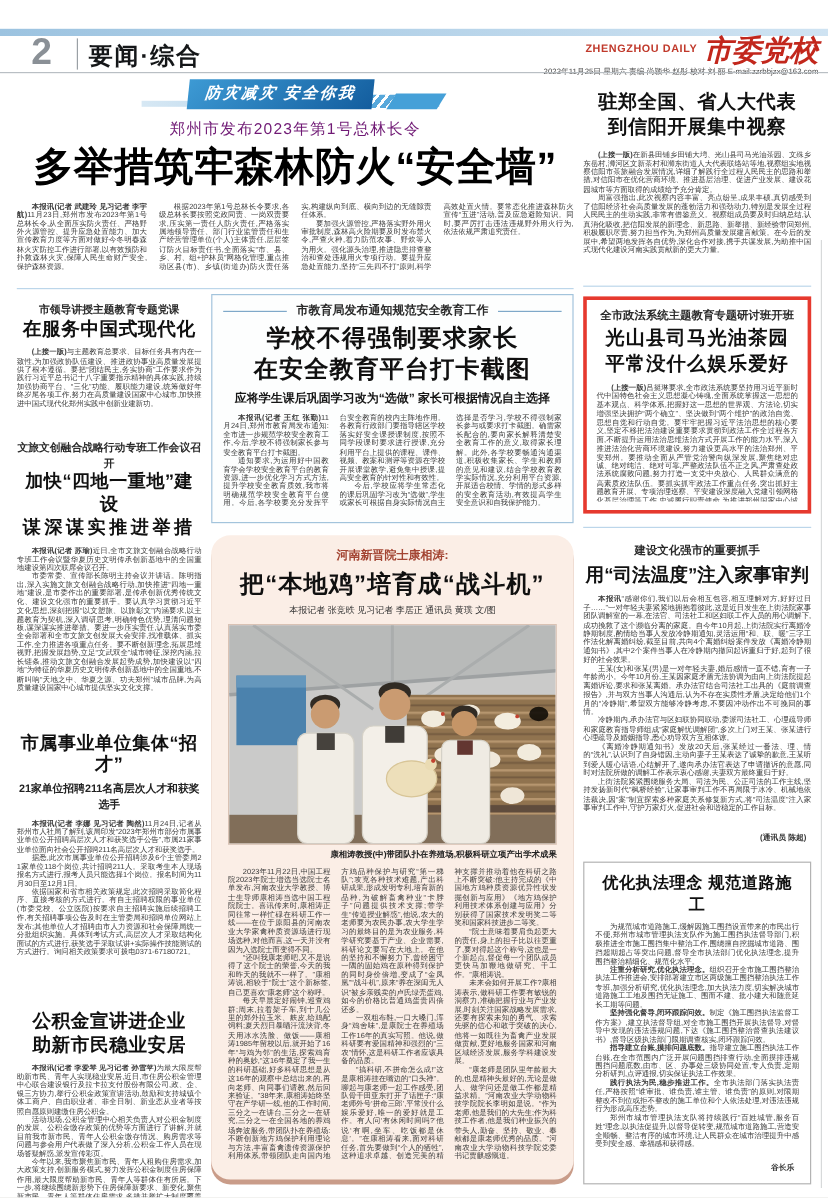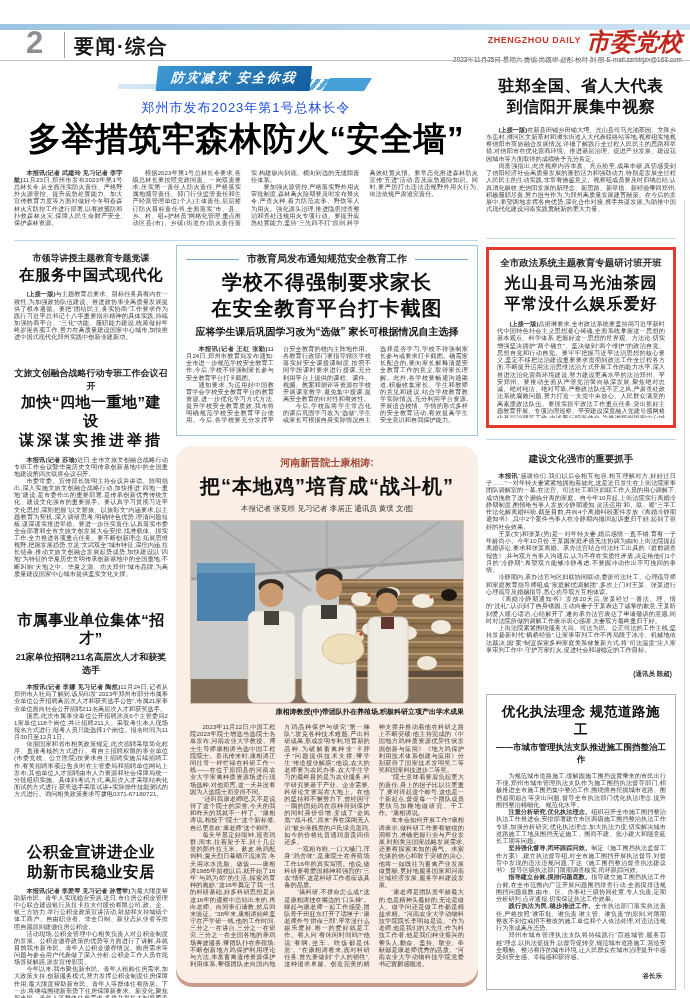--- a/index.html
+++ b/index.html
@@ -29,21 +29,21 @@
   .banner{position:relative;height:24px;}
   .banner-strip{position:absolute;left:104px;right:112px;bottom:1px;height:5px;
         background:linear-gradient(to right,#d7e8f4,#8fc0e2);}
   .banner-badge{position:absolute;left:50%;top:0;transform:translateX(-58%) skewX(-6deg);
         background:linear-gradient(135deg,#3d9ad4,#135d9e);color:#fff;font-weight:bold;font-style:italic;
         font-size:13px;padding:3px 14px 4px;letter-spacing:2px;}
   .banner-slash{position:absolute;right:150px;bottom:0;width:26px;height:11px;transform:skewX(-32deg);
         background:repeating-linear-gradient(100deg,#ffffff 0 3px,#57a8db 3px 8px);}
   .banner-tail{position:absolute;right:110px;bottom:-1px;width:42px;height:13px;transform:skewX(-32deg);
         background:#45a0d8;}
-  .top-kicker{text-align:center;font-size:13px;color:#1d4ed8;margin-top:9px;letter-spacing:1px;}
+  .top-kicker{text-align:center;font-size:13px;color:#701a75;margin-top:9px;letter-spacing:1px;}
   .top-hl{text-align:center;font-size:33px;font-weight:900;color:#000;margin:3px 0 0;letter-spacing:.5px;line-height:1.15;}
   .top-body{margin-top:11px;height:62px;overflow:hidden;column-count:4;column-gap:10px;
         font-size:6.2px;line-height:1.15;}
   .top-sep{margin-top:9px;}
   
   .left-col{position:absolute;left:14px;top:246px;width:154px;}
   .lc-kick{font-size:9px;margin-top:6px;}
   .lc-hl{font-size:15.5px;line-height:1.25;letter-spacing:.5px;}
   .lc-body{margin-top:6px;font-size:6.2px;line-height:1.15;overflow:hidden;}
   .lc-sub{text-align:center;font-size:9px;font-weight:bold;color:#222;margin-top:3px;}
@@ -275,33 +275,33 @@
         <div>平常没什么娱乐爱好</div>
       </div>
       <div class="rc-body red-body body">
           <p><b>(上接一版)</b>吕挺琳要求,全市政法系统要坚持用习近平新时代中国特色社会主义思想凝心铸魂,全面系统掌握这一思想的基本观点、科学体系,把握好这一思想的世界观、方法论,切实增强坚决拥护“两个确立”、坚决做到“两个维护”的政治自觉、思想自觉和行动自觉。要牢牢把握习近平法治思想的核心要义,坚定不移把法治建设重要要求贯彻到政法工作全过程各方面,不断提升运用法治思维法治方式开展工作的能力水平,深入推进法治化营商环境建设,努力建设更高水平的法治郑州、平安郑州。要推动全面从严管党治警向纵深发展,聚焦绝对忠诚、绝对纯洁、绝对可靠,严整政法队伍不正之风,严肃查处政法系统腐败问题,努力打造一支党中央放心、人民群众满意的高素质政法队伍。要抓实抓牢政法工作重点任务,突出抓好主题教育开展、专项治理巡察、平安建设深度融入党建引领网格化基层治理等工作,忠诚履行职责使命,为推进郑州国家中心城市现代化建设贡献政法力量。</p>
         </div>
     </div>
     <div class="sep" style="margin-top:11px"></div>
 
     <div>
       <div class="kick court-kick">建设文化强市的重要抓手</div>
+      <div class="hl court-hl">用“司法温度”注入家事审判</div>
       <div class="rc-body court-body body">
           <p><b>本报讯</b>“感谢你们,我们以后会相互包容,相互理解对方,好好过日子……”一对年轻夫妻紧紧地拥抱着彼此,这是近日发生在上街法院家事团队调解室的一幕,在法官、司法社工和区妇联工作人员的用心调解下,成功挽救了这个濒临分离的家庭。自今年10月起,上街法院实行离婚冷静期制度,酌情给当事人发放冷静期通知,灵活运用“和、联、暖”三字工作法化解离婚纠纷,截至目前,共向4个离婚纠纷案件发放《离婚冷静期通知书》,其中2个案件当事人在冷静期内撤回起诉重归于好,起到了很好的社会效果。</p>
           <p>王某(女)和张某(男)是一对年轻夫妻,婚后感情一直不错,育有一子年龄尚小。今年10月份,王某因家庭矛盾无法协调为由向上街法院提起离婚诉讼,要求和张某离婚。承办法官结合司法社工出具的《庭前调查报告》,并与双方当事人沟通后,认为不存在实质性矛盾,决定给他们1个月的“冷静期”,希望双方能够冷静考虑,不要因冲动作出不可挽回的事情。</p>
           <p>冷静期内,承办法官与区妇联协同联动,委派司法社工、心理疏导师和家庭教育指导师组成“家庭解忧调解团”,多次上门对王某、张某进行心理疏导及婚姻指导,悉心劝导双方互相体谅。</p>
           <p>《离婚冷静期通知书》发放20天后,张某经过一番法、理、情的“洗礼”,认识到了自身错因,主动向妻子王某表达了诚挚的歉意,王某听到爱人暖心话语,心结解开了,遂向承办法官表达了申请撤诉的意愿,同时对法院所做的调解工作表示衷心感谢,夫妻双方最终重归于好。</p>
           <p>上街法院紧紧围绕服务大局、司法为民、公正司法的工作主线,坚持发扬新时代“枫桥经验”,让家事审判工作不再局限于冰冷、机械地依法裁决,因“案”制宜探索多种家庭关系修复新方式,将“司法温度”注入家事审判工作中,守护万家灯火,促进社会和谐稳定的工作目标。</p>
         </div>
       <div class="author-r">(通讯员 陈超)</div>
     </div>
 
     <div class="law-box">
       <div class="hl law-hl">优化执法理念 规范道路施工</div>
-      <div class="law-sub">——市城市管理执法支队推进施工围挡整治工作</div>
       <div class="rc-body law-body body">
           <p>为规范城市道路施工,缓解因施工围挡设置带来的市民出行不便,郑州市城市管理执法支队作为施工围挡执法督导部门,积极推进全市施工围挡集中整治工作,围绕擅自挖掘城市道路、围挡超期超占等突出问题,督导全市执法部门优化执法理念,提升围挡整治精细化、规范化水平。</p>
           <p><b>注重分析研究,优化执法理念。</b>组织召开全市施工围挡整治执法工作推进会,安排部署建立市区两级施工围挡整治执法工作专班,加强分析研究,优化执法理念,加大执法力度,切实解决城市道路施工工地及围挡无证施工、围而不建、批小建大和随意延长工期等问题。</p>
           <p><b>坚持强化督导,闭环跟踪问效。</b>制定《施工围挡执法监督工作方案》,建立执法督导组,对全市施工围挡开展执法督导,对督导中发现的违法违规问题,下达《施工围挡整治督查执法建议书》,督导区级执法部门限期调查核实,闭环跟踪问效。</p>
           <p><b>指导建立台账,摸排问题底数。</b>指导建立施工围挡执法工作台账,在全市范围内广泛开展问题围挡排查行动,全面摸排违规围挡问题底数,由市、区、办事处三级协同处置,专人负责,定期分析研判,点评通报,切实保证执法工作效果。</p>
           <p><b>践行执法为民,稳步推进工作。</b>全市执法部门落实执法责任,严格按照“谁审批、谁负责,谁主管、谁负责”的原则,对限期整改不到位或拒不整改的施工单位和个人依法处理,对违法违规行为形成高压态势。</p>
           <p>郑州市城市管理执法支队将持续践行“百姓城管,服务百姓”理念,以执法促提升,以督导促转变,规范城市道路施工,营造安全顺畅、整洁有序的城市环境,让人民群众在城市治理提升中感受到安全感、幸福感和获得感。</p>
         </div>
       <div class="author-r">谷长乐</div>
     </div>

